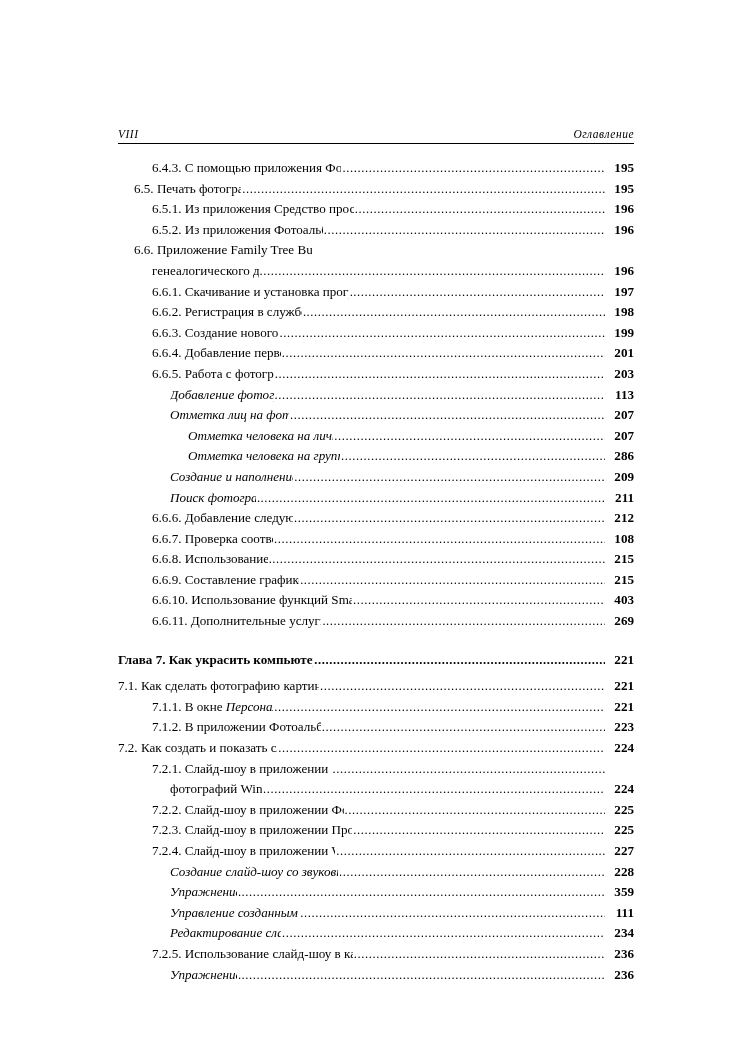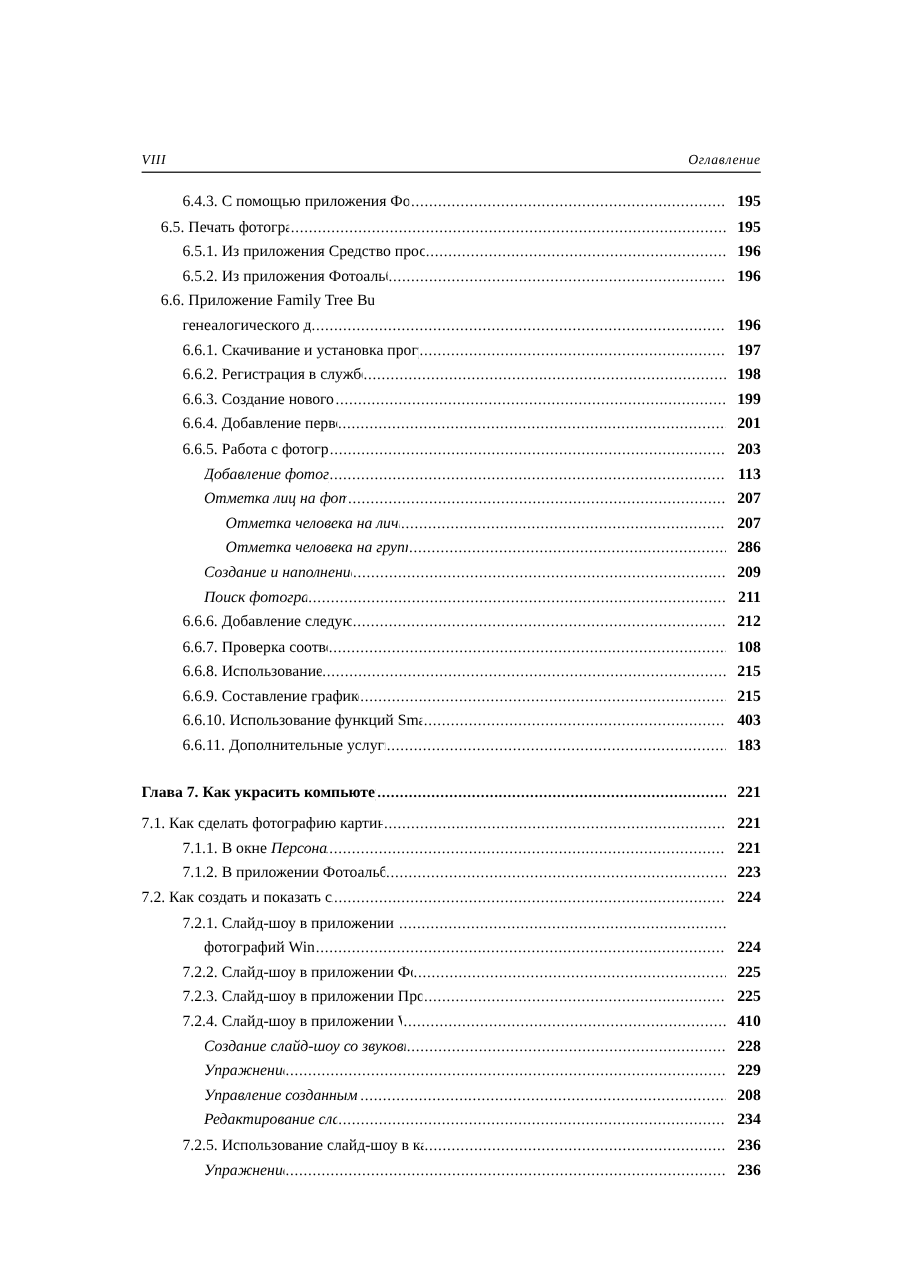--- a/index.html
+++ b/index.html
@@ -206,21 +206,21 @@
           <span class="page-no">215</span>
         </div>
         <div class="row lvl2">
           <span class="label">6.6.10. Использование функций Smart Matches и Smart Research</span>
           <span class="dots">.......................................................................................................................</span>
           <span class="page-no">403</span>
         </div>
         <div class="row lvl2">
           <span class="label">6.6.11. Дополнительные услуги MyHeritage.com</span>
           <span class="dots">.......................................................................................................................</span>
-          <span class="page-no">183</span>
+          <span class="page-no">269</span>
         </div>
         <div class="row lvl0 bold chapter">
           <span class="label">Глава 7. Как украсить компьютер фотографиями?</span>
           <span class="dots">.......................................................................................................................</span>
           <span class="page-no">221</span>
         </div>
         <div class="row lvl0">
           <span class="label">7.1. Как сделать фотографию картинкой рабочего стола?</span>
           <span class="dots">.......................................................................................................................</span>
           <span class="page-no">221</span>
@@ -256,36 +256,36 @@
           <span class="page-no">225</span>
         </div>
         <div class="row lvl2">
           <span class="label">7.2.3. Слайд-шоу в приложении Проигрыватель Windows Media</span>
           <span class="dots">.......................................................................................................................</span>
           <span class="page-no">225</span>
         </div>
         <div class="row lvl2">
           <span class="label">7.2.4. Слайд-шоу в приложении Windows Media Center</span>
           <span class="dots">.......................................................................................................................</span>
-          <span class="page-no">410</span>
+          <span class="page-no">227</span>
         </div>
         <div class="row lvl3">
           <span class="label ital">Создание слайд-шоу со звуковым сопровождением</span>
           <span class="dots">.......................................................................................................................</span>
           <span class="page-no">228</span>
         </div>
         <div class="row lvl3">
           <span class="label ital">Упражнение 1</span>
           <span class="dots">.......................................................................................................................</span>
-          <span class="page-no">229</span>
+          <span class="page-no">359</span>
         </div>
         <div class="row lvl3">
           <span class="label ital">Управление созданным слайд-шоу</span>
           <span class="dots">.......................................................................................................................</span>
-          <span class="page-no">208</span>
+          <span class="page-no">111</span>
         </div>
         <div class="row lvl3">
           <span class="label ital">Редактирование слайд-шоу</span>
           <span class="dots">.......................................................................................................................</span>
           <span class="page-no">234</span>
         </div>
         <div class="row lvl2">
           <span class="label">7.2.5. Использование слайд-шоу в качестве фона рабочего стола</span>
           <span class="dots">.......................................................................................................................</span>
           <span class="page-no">236</span>

